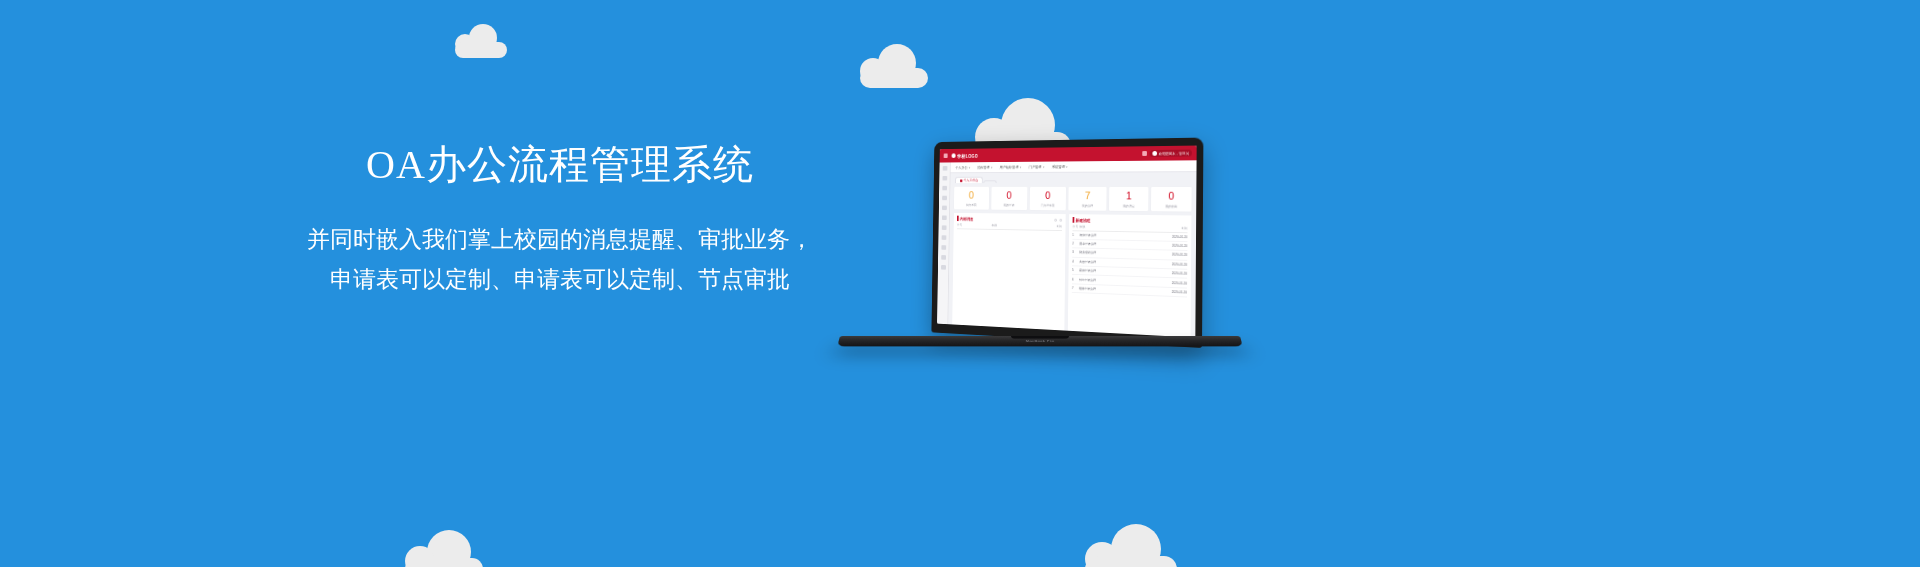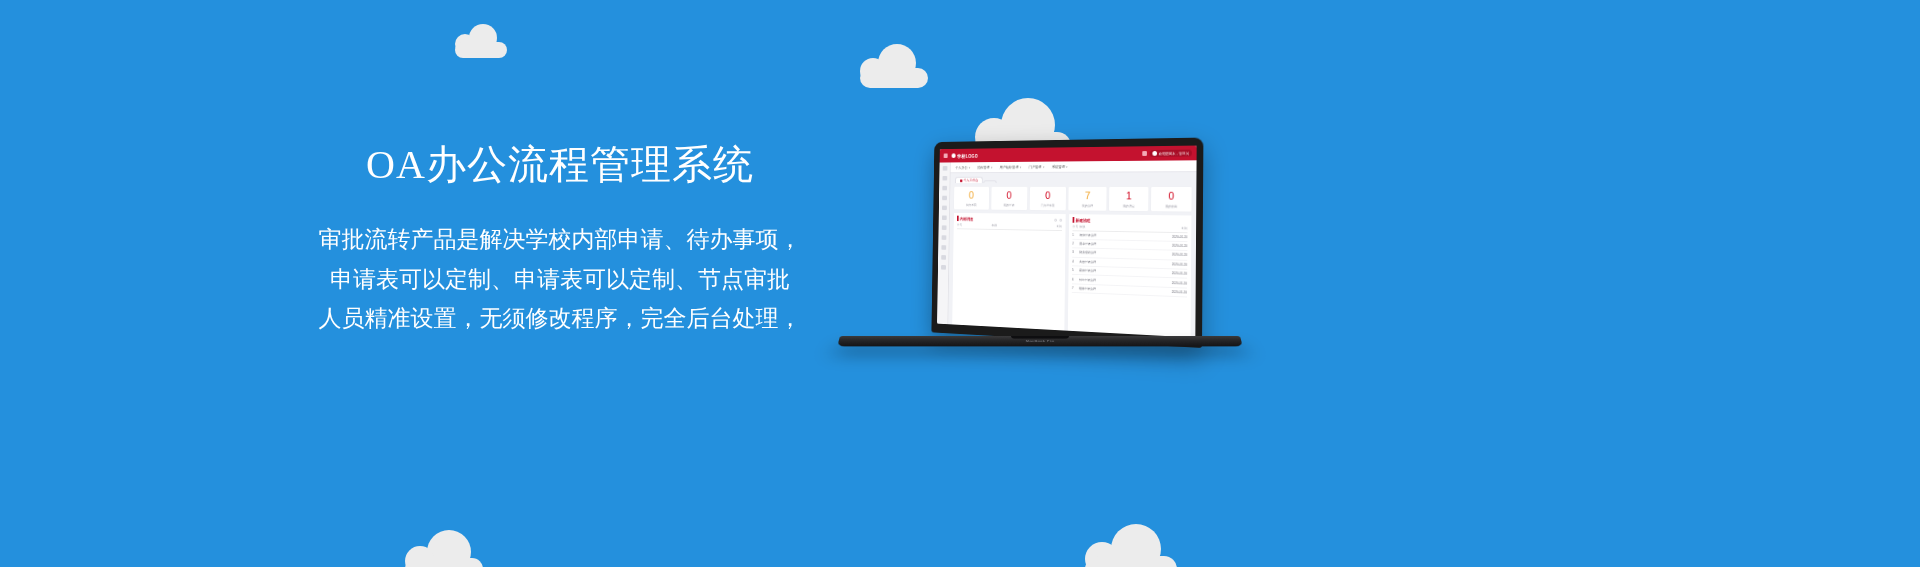--- a/index.html
+++ b/index.html
@@ -196,23 +196,22 @@
 </div>
 <div class="cloud-group" id="cloud-5">
   <div class="b1"></div>
     <div class="b2"></div>
     <div class="base"></div>
 </div>
 
 <div id="copy">
   <div id="headline">OA办公流程管理系统</div>
   <div id="subcopy">
-    <span class="ln">审批流转产品是解决学校内部申请、待办事项，</span>
+    <span class="ln">并同时嵌入我们掌上校园的消息提醒、审批业务，</span>
     <span class="ln">申请表可以定制、申请表可以定制、节点审批</span>
-    <span class="ln">人员精准设置，无须修改程序，完全后台处理，</span>
   </div>
 </div>
 
 <div id="laptop">
 
   <div id="lid">
     <div id="screen">
 
       <div id="app-topbar">
         <div id="hamburger-icon"></div>

